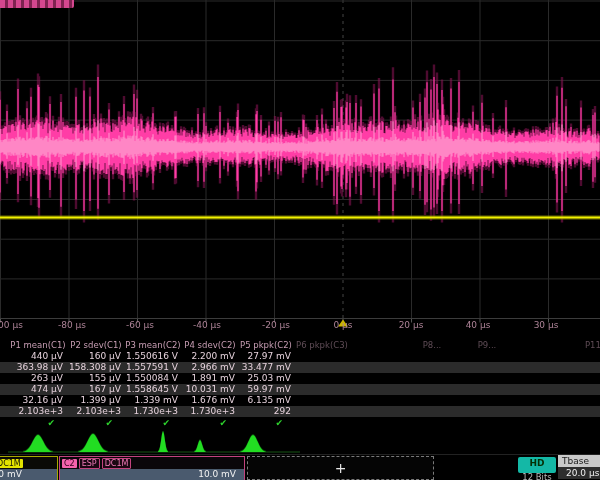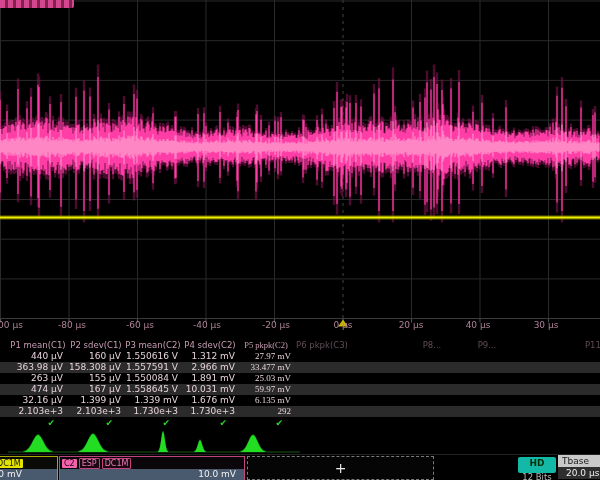--- a/index.html
+++ b/index.html
@@ -125,29 +125,29 @@
         <div class="mval">1.550616 V</div>
         <div class="mval">1.557591 V</div>
         <div class="mval">1.550084 V</div>
         <div class="mval">1.558645 V</div>
         <div class="mval">1.339 mV</div>
         <div class="mval">1.730e+3</div>
         <div class="mstat">✔</div>
       </div>
       <div class="mcol" style="left: 165px;">
         <div class="mhead">P4 sdev(C2)</div>
-        <div class="mval">1.312 mV</div>
+        <div class="mval">2.200 mV</div>
         <div class="mval">2.966 mV</div>
         <div class="mval">1.891 mV</div>
         <div class="mval">10.031 mV</div>
         <div class="mval">1.676 mV</div>
         <div class="mval">1.730e+3</div>
         <div class="mstat">✔</div>
       </div>
-      <div class="mcol" style="left: 221px; font-family: Liberation Serif, serif;">
+      <div class="mcol" style="left: 221px;">
         <div class="mhead">P5 pkpk(C2)</div>
         <div class="mval">27.97 mV</div>
         <div class="mval">33.477 mV</div>
         <div class="mval">25.03 mV</div>
         <div class="mval">59.97 mV</div>
         <div class="mval">6.135 mV</div>
         <div class="mval">292</div>
         <div class="mstat">✔</div>
       </div>
       <div class="mcol dim" style="left: 277px;">

